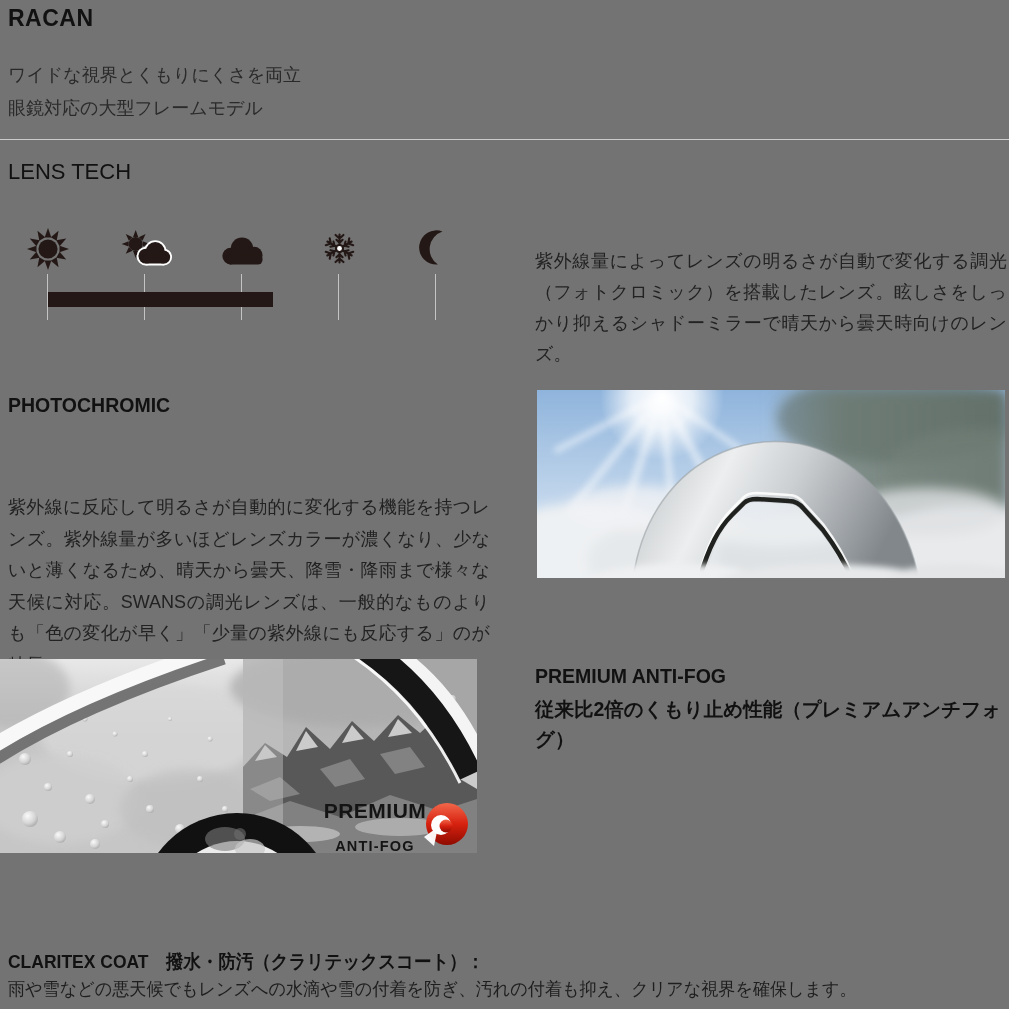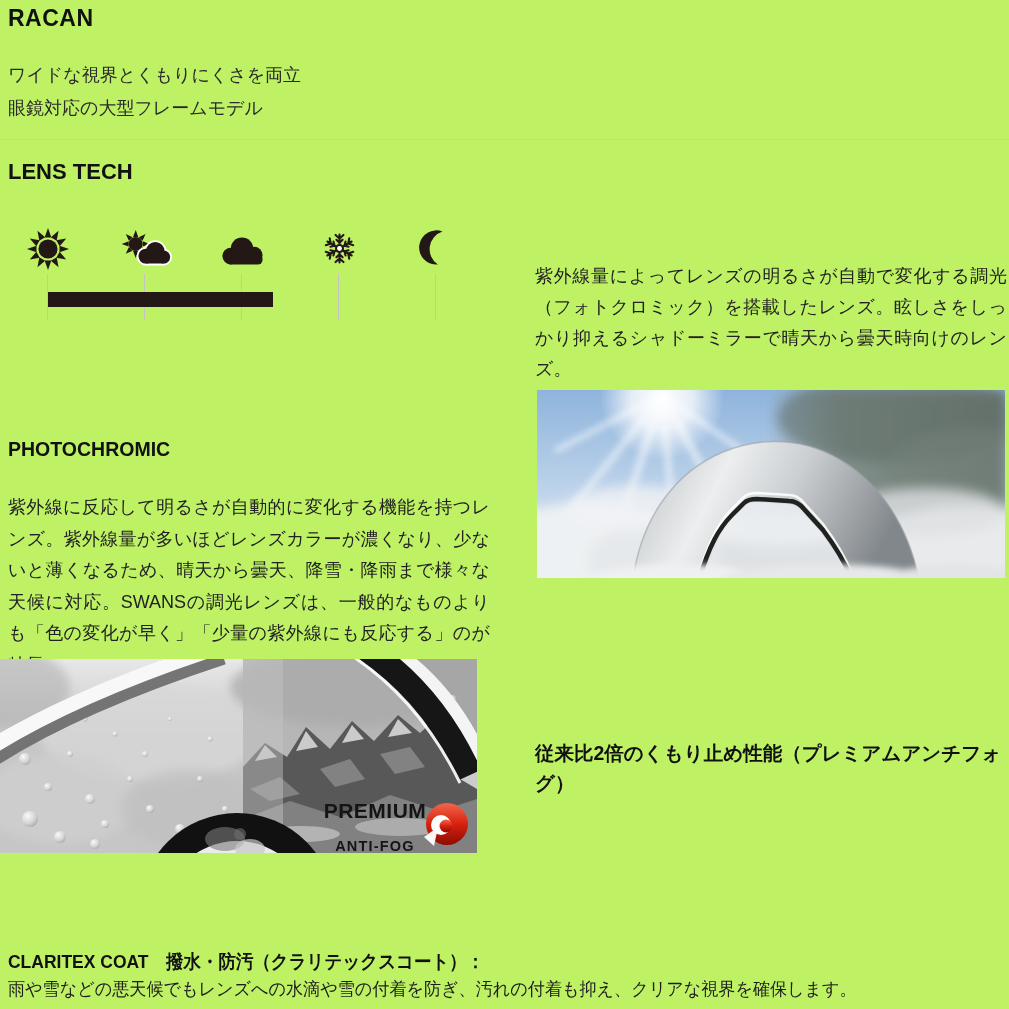--- a/index.html
+++ b/index.html
@@ -1,32 +1,32 @@
 <!DOCTYPE html>
 <html><head>
 <meta charset="utf-8">
 <style>
   html,body{margin:0;padding:0;background:#fff;}
-  .page{position:relative;width:1009px;height:1009px;background:#bef264;overflow:hidden;
+  .page{position:relative;width:1009px;height:1009px;background:#737373;overflow:hidden;
         font-family:"Liberation Sans","DejaVu Sans",sans-serif;color:#1c1c1c;}
   .abs{position:absolute;}
   .h-racan{left:8px;top:5px;font-size:23px;font-weight:bold;letter-spacing:.5px;color:#111;}
   .tagline{left:8px;font-size:18px;color:#2a2a2a;}
   .tagline1{top:63px;text-align:right;}
   .tagline2{top:96px;}
   .divider{left:0;top:139px;width:1009px;height:1px;background:#cccccc;}
-  .h-lenstech{left:8px;top:159px;font-size:22px;font-weight:bold;color:#111;}
+  .h-lenstech{left:8px;top:159px;font-size:22px;font-weight:normal;color:#111;}
   .tick{width:1px;height:46px;top:274px;background:#c4c4c4;}
   .range-bar{left:48px;top:292px;width:225px;height:15px;background:#231815;z-index:2;}
   .wicon{top:226px;}
   .h-sec{font-size:20px;font-weight:bold;color:#111;}
-  .h-sub{font-size:19.5px;font-weight:bold;color:#111;margin-top:44px;}
+  .h-sub{font-size:19.5px;font-weight:bold;color:#111;}
   .jp-body{font-size:18px;line-height:31px;color:#222;word-break:break-all;text-align:justify;}
   .mirror-h{left:535px;top:229px;}
-  .mirror-b{left:535px;top:261px;width:472px;}
+  .mirror-b{left:535px;top:246px;width:472px;}
   .photo-h-en{left:8px;top:394px;}
   .photo-h-ja{left:8px;top:422px;}
   .photo-b{left:8px;top:456px;width:482px;line-height:31.5px;margin-top:36px;}
   .sky-img{left:537px;top:390px;width:468px;height:188px;}
   .fog-img{left:0;top:659px;width:477px;height:194px;}
   .paf-h-en{left:535px;top:665px;}
   .paf-h-ja{left:535px;top:694px;width:476px;line-height:30px;}
   .paf-b{left:535px;top:762px;width:474px;}
   .clx-h{left:8px;top:949px;font-size:19px;font-weight:bold;color:#111;
          transform:scaleX(.92);transform-origin:left top;white-space:nowrap;}
@@ -298,18 +298,19 @@
         <circle cx="446" cy="167" r="6.5" fill="url(#redg)"></circle>
         <polygon points="424,178 438,168 434,187" fill="#ffffff" opacity=".95"></polygon>
       </g>
     </svg>
   </div>
   <div class="abs paf-logo">
     <div class="l1">PREMIUM</div>
     <div class="l2">ANTI-FOG</div>
   </div>
 
+  <div class="abs h-sub paf-h-en">PREMIUM ANTI-FOG</div>
   <div class="abs h-sub paf-h-ja" style="word-break:break-all;">従来比2倍のくもり止め性能（プレミアムアンチフォグ）</div>
 
   <div class="abs clx-h">CLARITEX COAT　撥水・防汚（クラリテックスコート）：</div>
   <div class="abs clx-b">雨や雪などの悪天候でもレンズへの水滴や雪の付着を防ぎ、汚れの付着も抑え、クリアな視界を確保します。</div>
 
 </div>
 
 </body></html>

